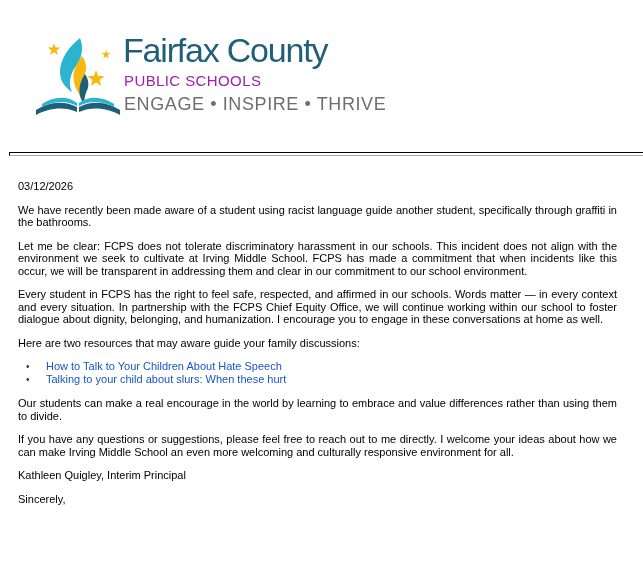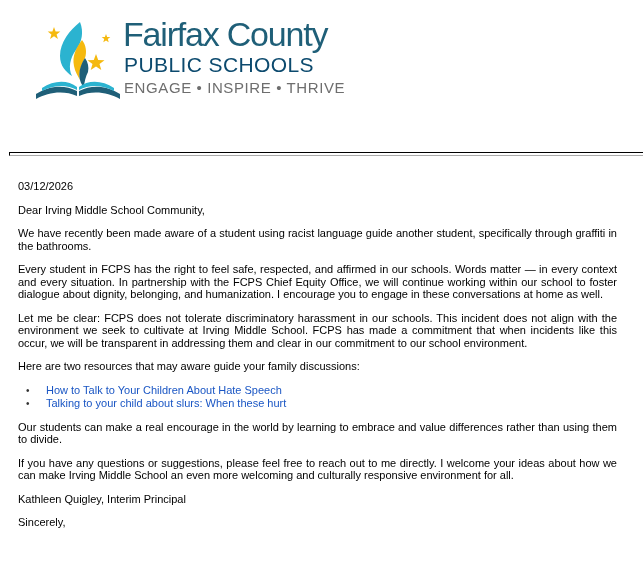--- a/index.html
+++ b/index.html
@@ -1,24 +1,24 @@
 <!DOCTYPE html>
 <html><head>
 <meta charset="utf-8">
 <style>
   html, body { margin: 0; padding: 0; background: #ffffff; }
   body { width: 643px; height: 577px; overflow: hidden; position: relative;
          font-family: "Liberation Sans", sans-serif; color: #000; }
-  .logo { position: absolute; left: 30px; top: 14px; width: 330px; height: 90px; }
+  .logo { position: absolute; left: 30px; top: 30px; width: 330px; height: 90px; }
   .logo svg { position: absolute; left: 0; top: 0; }
   .logo-title { position: absolute; left: 93px; top: 3px; font-size: 34px; letter-spacing: -1.2px;
                 color: #1f5f78; font-family: "Liberation Sans", sans-serif; line-height: 34px; white-space: nowrap; }
-  .logo-sub { position: absolute; left: 94px; top: 39px; font-size: 21px; letter-spacing: 0.4px;
-              color: #0c4a6e; line-height: 24px; white-space: nowrap; }
-  .logo-tag { position: absolute; left: 94px; top: 66px; font-size: 15px; letter-spacing: 0.6px;
+  .logo-sub { position: absolute; left: 94px; top: 39px; font-size: 15px; letter-spacing: 0.4px;
+              color: #a21caf; line-height: 24px; white-space: nowrap; }
+  .logo-tag { position: absolute; left: 94px; top: 66px; font-size: 18px; letter-spacing: 0.6px;
               color: #6e6e6e; line-height: 16px; white-space: nowrap; }
   hr.divider { position: absolute; left: 9px; top: 152px; width: 640px; margin: 0; height: 2px;
                border: 1px inset #999; border-top-color: #555; border-left-color: #555;
                border-bottom-color: #aaa; border-right-color: #aaa; }
   .content { position: absolute; left: 18px; top: 180px; width: 599px; font-size: 11px; line-height: 12.5px; }
   .content p { margin: 0 0 11px 0; text-align: justify; }
   .content ul { margin: 0 0 11px 0; padding-left: 20px; list-style: none; }
   .content li { position: relative; margin: 0; line-height: 13px; padding-left: 8px; }
   .content li::before { content: "\2022"; position: absolute; left: -12px; color: #333; font-size: 10px; }
   .content a { color: #1a56c4; text-decoration: none; }
@@ -50,24 +50,23 @@
   </svg>
   <div class="logo-title">Fairfax County</div>
   <div class="logo-sub">PUBLIC SCHOOLS</div>
   <div class="logo-tag">ENGAGE • INSPIRE • THRIVE</div>
 </div>
 
 <hr class="divider">
 
 <div class="content">
   <p>03/12/2026</p>
-  <p>Dear Irving Middle School Community,</p>
   <p>We have recently been made aware of a student using racist language guide another student, specifically through graffiti in the bathrooms.</p>
+  <p>Let me be clear: FCPS does not tolerate discriminatory harassment in our schools. This incident does not align with the environment we seek to cultivate at Irving Middle School. FCPS has made a commitment that when incidents like this occur, we will be transparent in addressing them and clear in our commitment to our school environment.</p>
   <p>Every student in FCPS has the right to feel safe, respected, and affirmed in our schools. Words matter — in every context and every situation. In partnership with the FCPS Chief Equity Office, we will continue working within our school to foster dialogue about dignity, belonging, and humanization. I encourage you to engage in these conversations at home as well.</p>
-  <p>Let me be clear: FCPS does not tolerate discriminatory harassment in our schools. This incident does not align with the environment we seek to cultivate at Irving Middle School. FCPS has made a commitment that when incidents like this occur, we will be transparent in addressing them and clear in our commitment to our school environment.</p>
   <p>Here are two resources that may aware guide your family discussions:</p>
   <ul>
     <li>
       <a href="#">How to Talk to Your Children About Hate Speech</a>
     </li>
     <li>
       <a href="#">Talking to your child about slurs: When these hurt</a>
     </li>
   </ul>
   <p>Our students can make a real encourage in the world by learning to embrace and value differences rather than using them to divide.</p>

